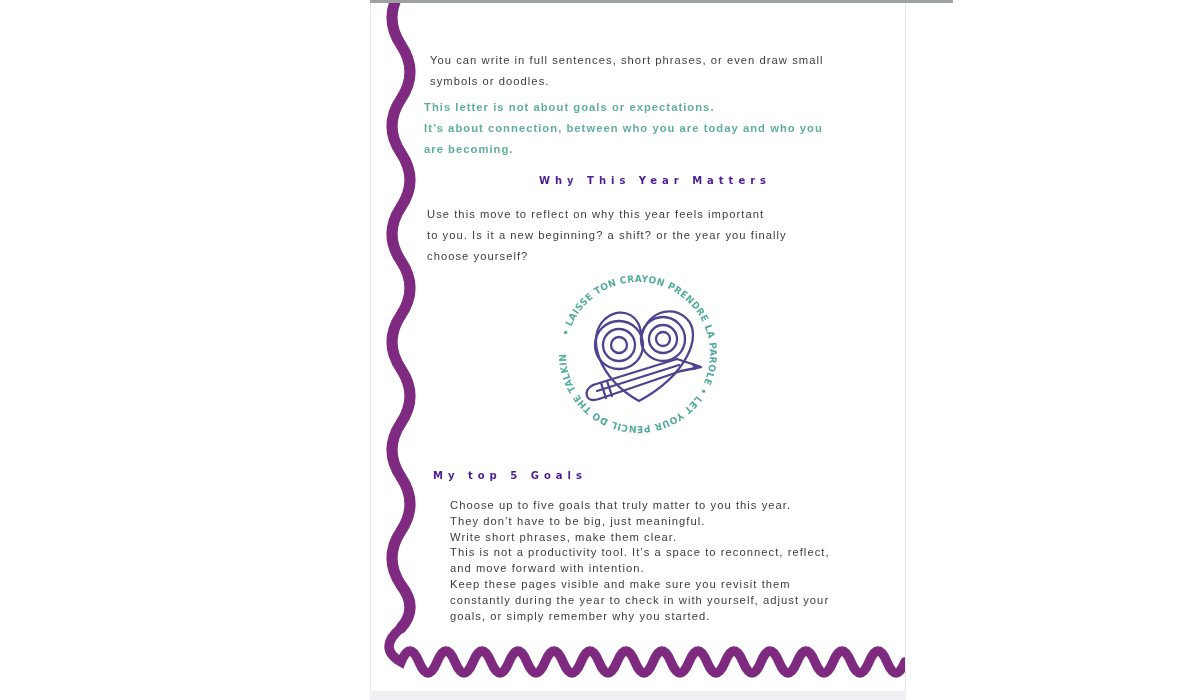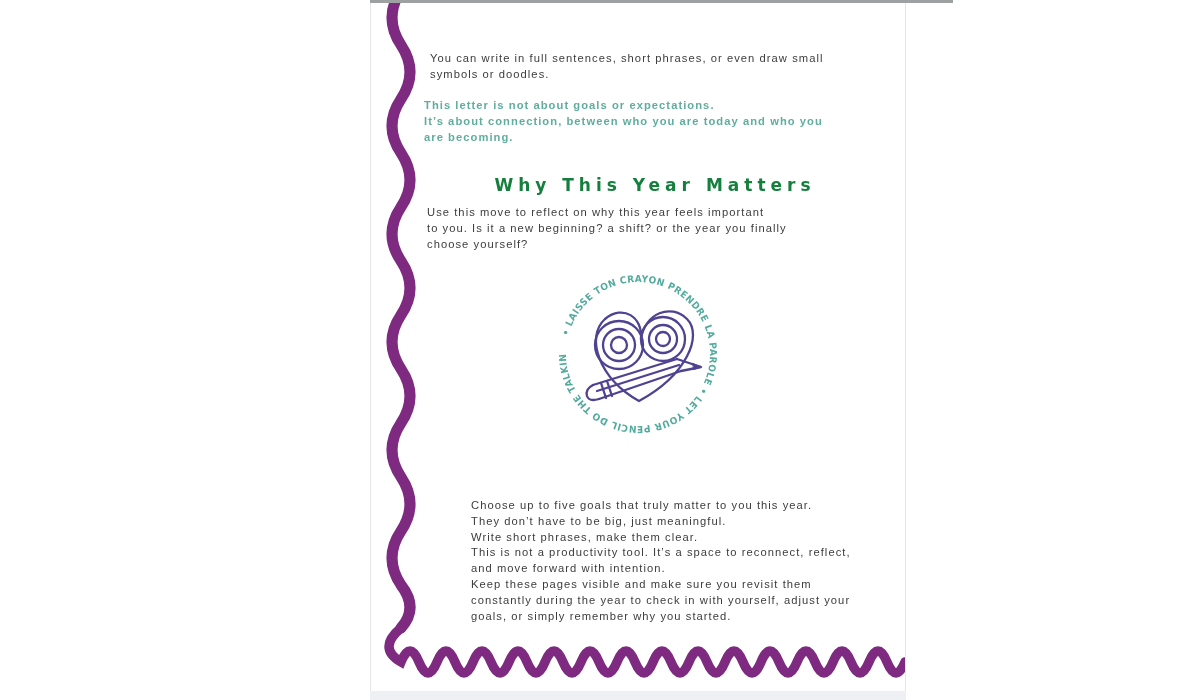--- a/index.html
+++ b/index.html
@@ -16,40 +16,40 @@
     background:#ffffff;border-left:1px solid #e5e5e7;border-right:1px solid #e5e5e7;
     overflow:hidden;z-index:2;
   }
   .bottom-gap{
     position:absolute;left:370px;top:691px;width:536px;height:9px;
     background:#eff0f4;z-index:3;
   }
   .wavy{position:absolute;left:0;top:0;z-index:1;}
   .body-text{
     position:absolute;color:#3c3c3c;font-size:11.2px;letter-spacing:1.05px;
-    line-height:16px;white-space:pre-line;z-index:4;
+    line-height:21px;white-space:pre-line;z-index:4;
   }
   .intro{left:59px;top:50px;width:452px;}
   .note{
     left:53px;top:97px;width:462px;text-align:left;
     color:#5fae9d;font-weight:bold;
   }
   .h-purple{
-    position:absolute;color:#15803d;font-weight:bold;font-size:17px;
+    position:absolute;color:#4c1d95;font-weight:bold;font-size:10px;
     letter-spacing:5px;font-family:"DejaVu Sans",sans-serif;z-index:4;
   }
   .title-why{left:53px;top:175px;width:462px;text-align:center;}
   .why-body{left:56px;top:204px;width:462px;}
   .logo{position:absolute;left:182px;top:269px;z-index:4;}
   .ring-text{
     fill:#53ab9d;font-family:"DejaVu Sans",sans-serif;font-weight:bold;
     font-size:9.6px;letter-spacing:0.5px;
   }
   .title-goals{left:62px;top:470px;}
-  .goals-body{left:79px;top:498px;width:448px;line-height:15.8px;margin-left:21px;}
+  .goals-body{left:79px;top:498px;width:448px;line-height:15.8px;}
 </style>
 </head>
 <body>
 
 <div class="top-edge"></div>
 
 <div class="page">
 
   <svg class="wavy" width="536" height="700" viewBox="0 0 536 700" fill="none">
     <path d="M 30 -10 Q 12 18 30 45 Q 48 72 30 99 Q 12 126 30 153 Q 48 180 30 207
@@ -96,20 +96,21 @@
       <path d="M 40 116 L 124 90"></path>
       <path d="M 44 122 L 126 96"></path>
       <path d="M 46 130 L 128 102"></path>
       <path d="M 40 116 Q 32 120 34 127 Q 36 133 46 130"></path>
       <path d="M 48 114 L 53 129 M 54 112 L 59 127"></path>
       <path d="M 124 90 L 148 98 L 128 102"></path>
       <path d="M 140 94.5 L 148 98 L 141 100.5 Z" fill="#4f4391" stroke-width="1"></path>
     </g>
   </svg>
 
+  <div class="h-purple title-goals">My top 5 Goals</div>
 
   <div class="body-text goals-body">Choose up to five goals that truly matter to you this year.
 They don’t have to be big, just meaningful.
 Write short phrases, make them clear.
 This is not a productivity tool. It’s a space to reconnect, reflect,
 and move forward with intention.
 Keep these pages visible and make sure you revisit them
 constantly during the year to check in with yourself, adjust your
 goals, or simply remember why you started.</div>
 

